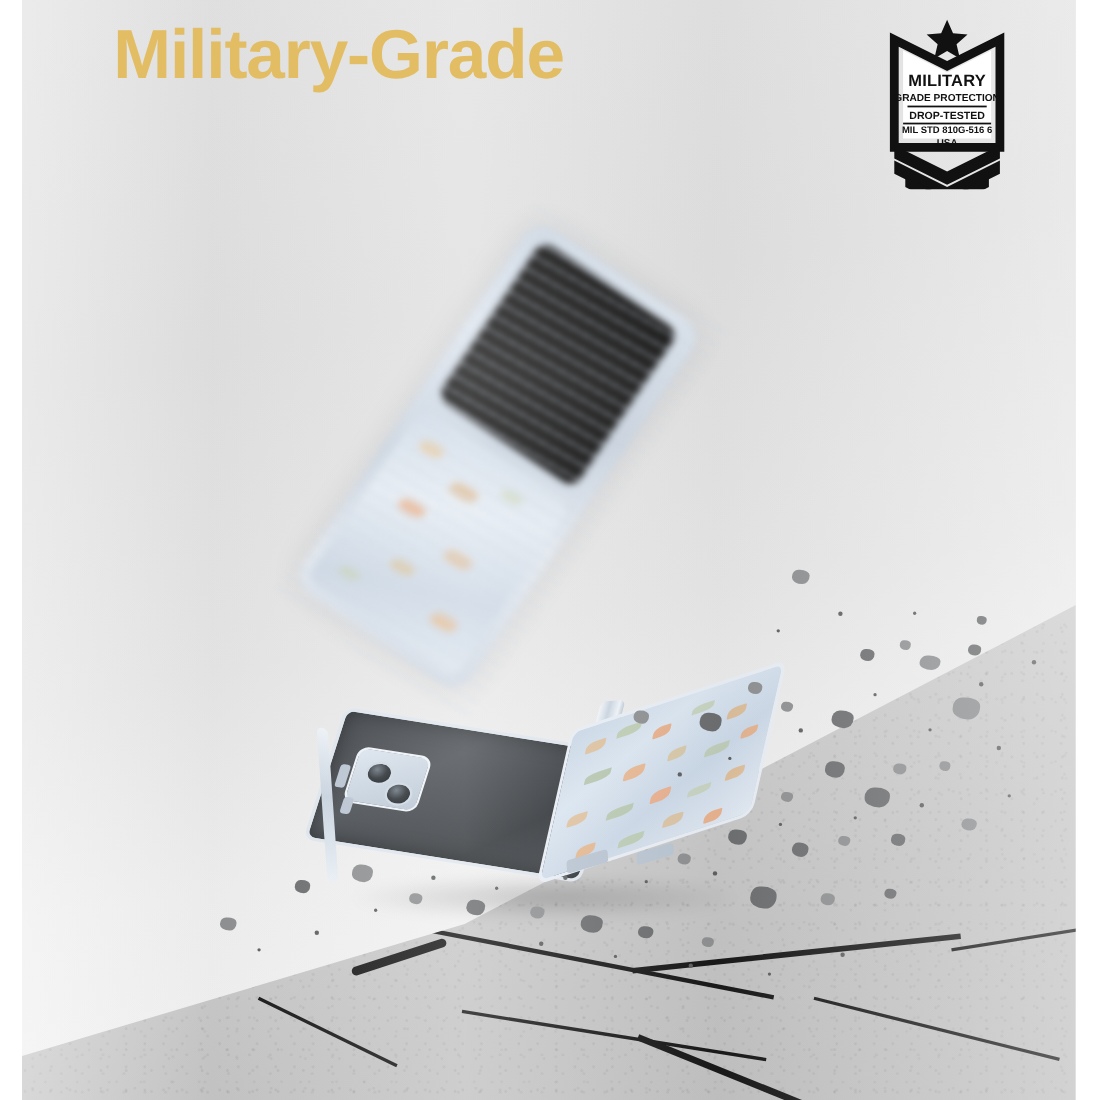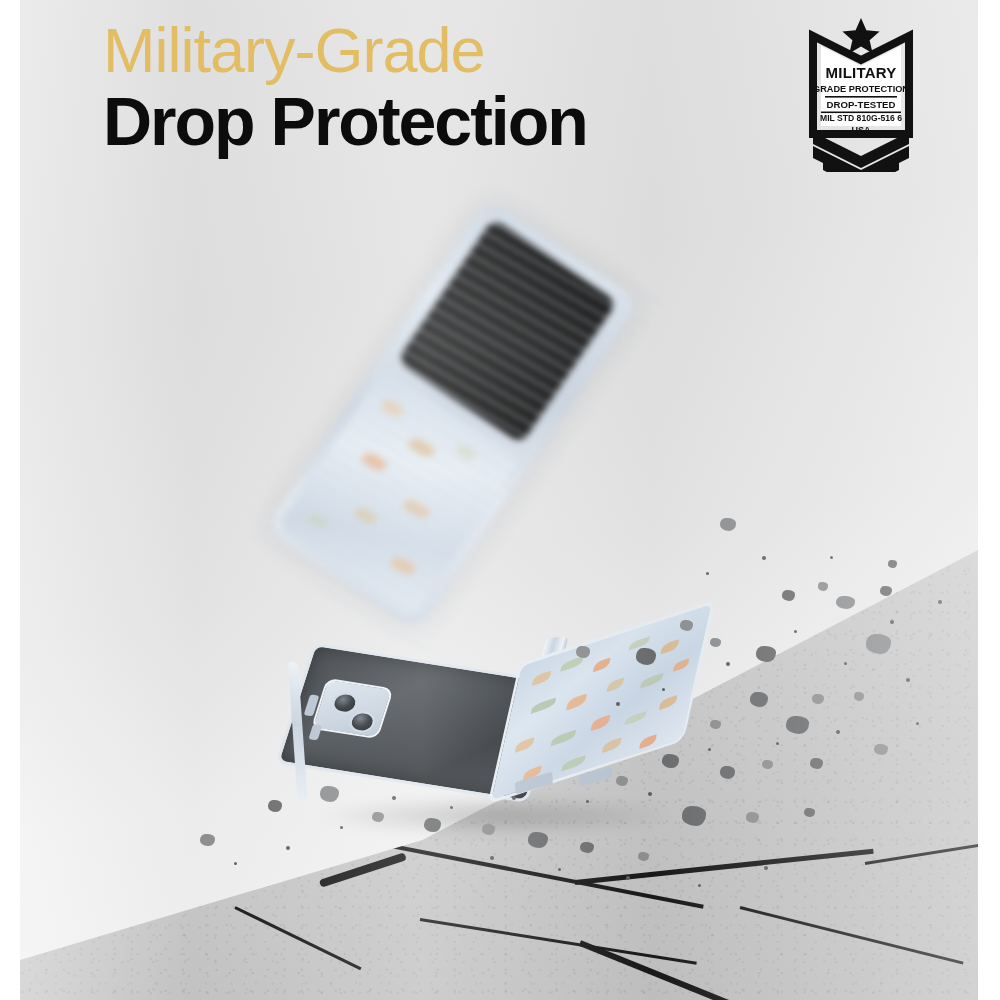--- a/index.html
+++ b/index.html
@@ -137,21 +137,21 @@
   }
   .shadow-under{
     position:absolute; left:40px; top:168px; width:360px; height:40px;
     background:radial-gradient(ellipse at 50% 50%, rgba(0,0,0,.22), rgba(0,0,0,0) 70%);
     filter:blur(6px);
   }
 
   
   .headings{ position:absolute; left:103px; top:18px; }
   .h-top{
-    font-size:63px; font-weight:400; letter-spacing:-1px;
+    font-size:63px; font-weight:700; letter-spacing:-1px;
     color:#e2bd63; line-height:1.02; white-space:nowrap;
   }
   .h-bot{
     font-size:68px; font-weight:700; letter-spacing:-2px;
     color:#0c0c0c; line-height:1.05; margin-top:4px; white-space:nowrap;
   }
 
   
   .badge{ position:absolute; left:805px; top:14px; width:112px; height:158px; }
   .badge svg{ display:block; width:112px; height:158px; }
@@ -303,21 +303,20 @@
       <div class="speck" style="left:606px;top:876px;width:4px;height:4px;"></div>
       <div class="speck" style="left:678px;top:884px;width:3px;height:3px;"></div>
       <div class="speck" style="left:744px;top:866px;width:4px;height:4px;"></div>
       <div class="speck" style="left:896px;top:722px;width:3px;height:3px;"></div>
       <div class="speck" style="left:918px;top:600px;width:4px;height:4px;"></div>
     </div>
   </div>
 
   <div class="headings">
     <div class="h-top">Military-Grade</div>
-    <div class="h-bot">Drop Protection</div>
   </div>
 
   <div class="badge">
     <svg viewBox="0 0 112 158" xmlns="http://www.w3.org/2000/svg">
 
       <polygon points="56,4 61.4,16.2 74.6,17.4 64.6,26.2 67.6,39.2 56,32.4 44.4,39.2 47.4,26.2 37.4,17.4 50.6,16.2" fill="#111111"></polygon>
 
       <path d="M8,22 L8,120 L104,120 L104,22 L56,46 Z" fill="none" stroke="#111111" stroke-width="8"></path>
 
       <path d="M16,32 L16,112 L96,112 L96,32 L56,52 Z" fill="#ffffff"></path>

